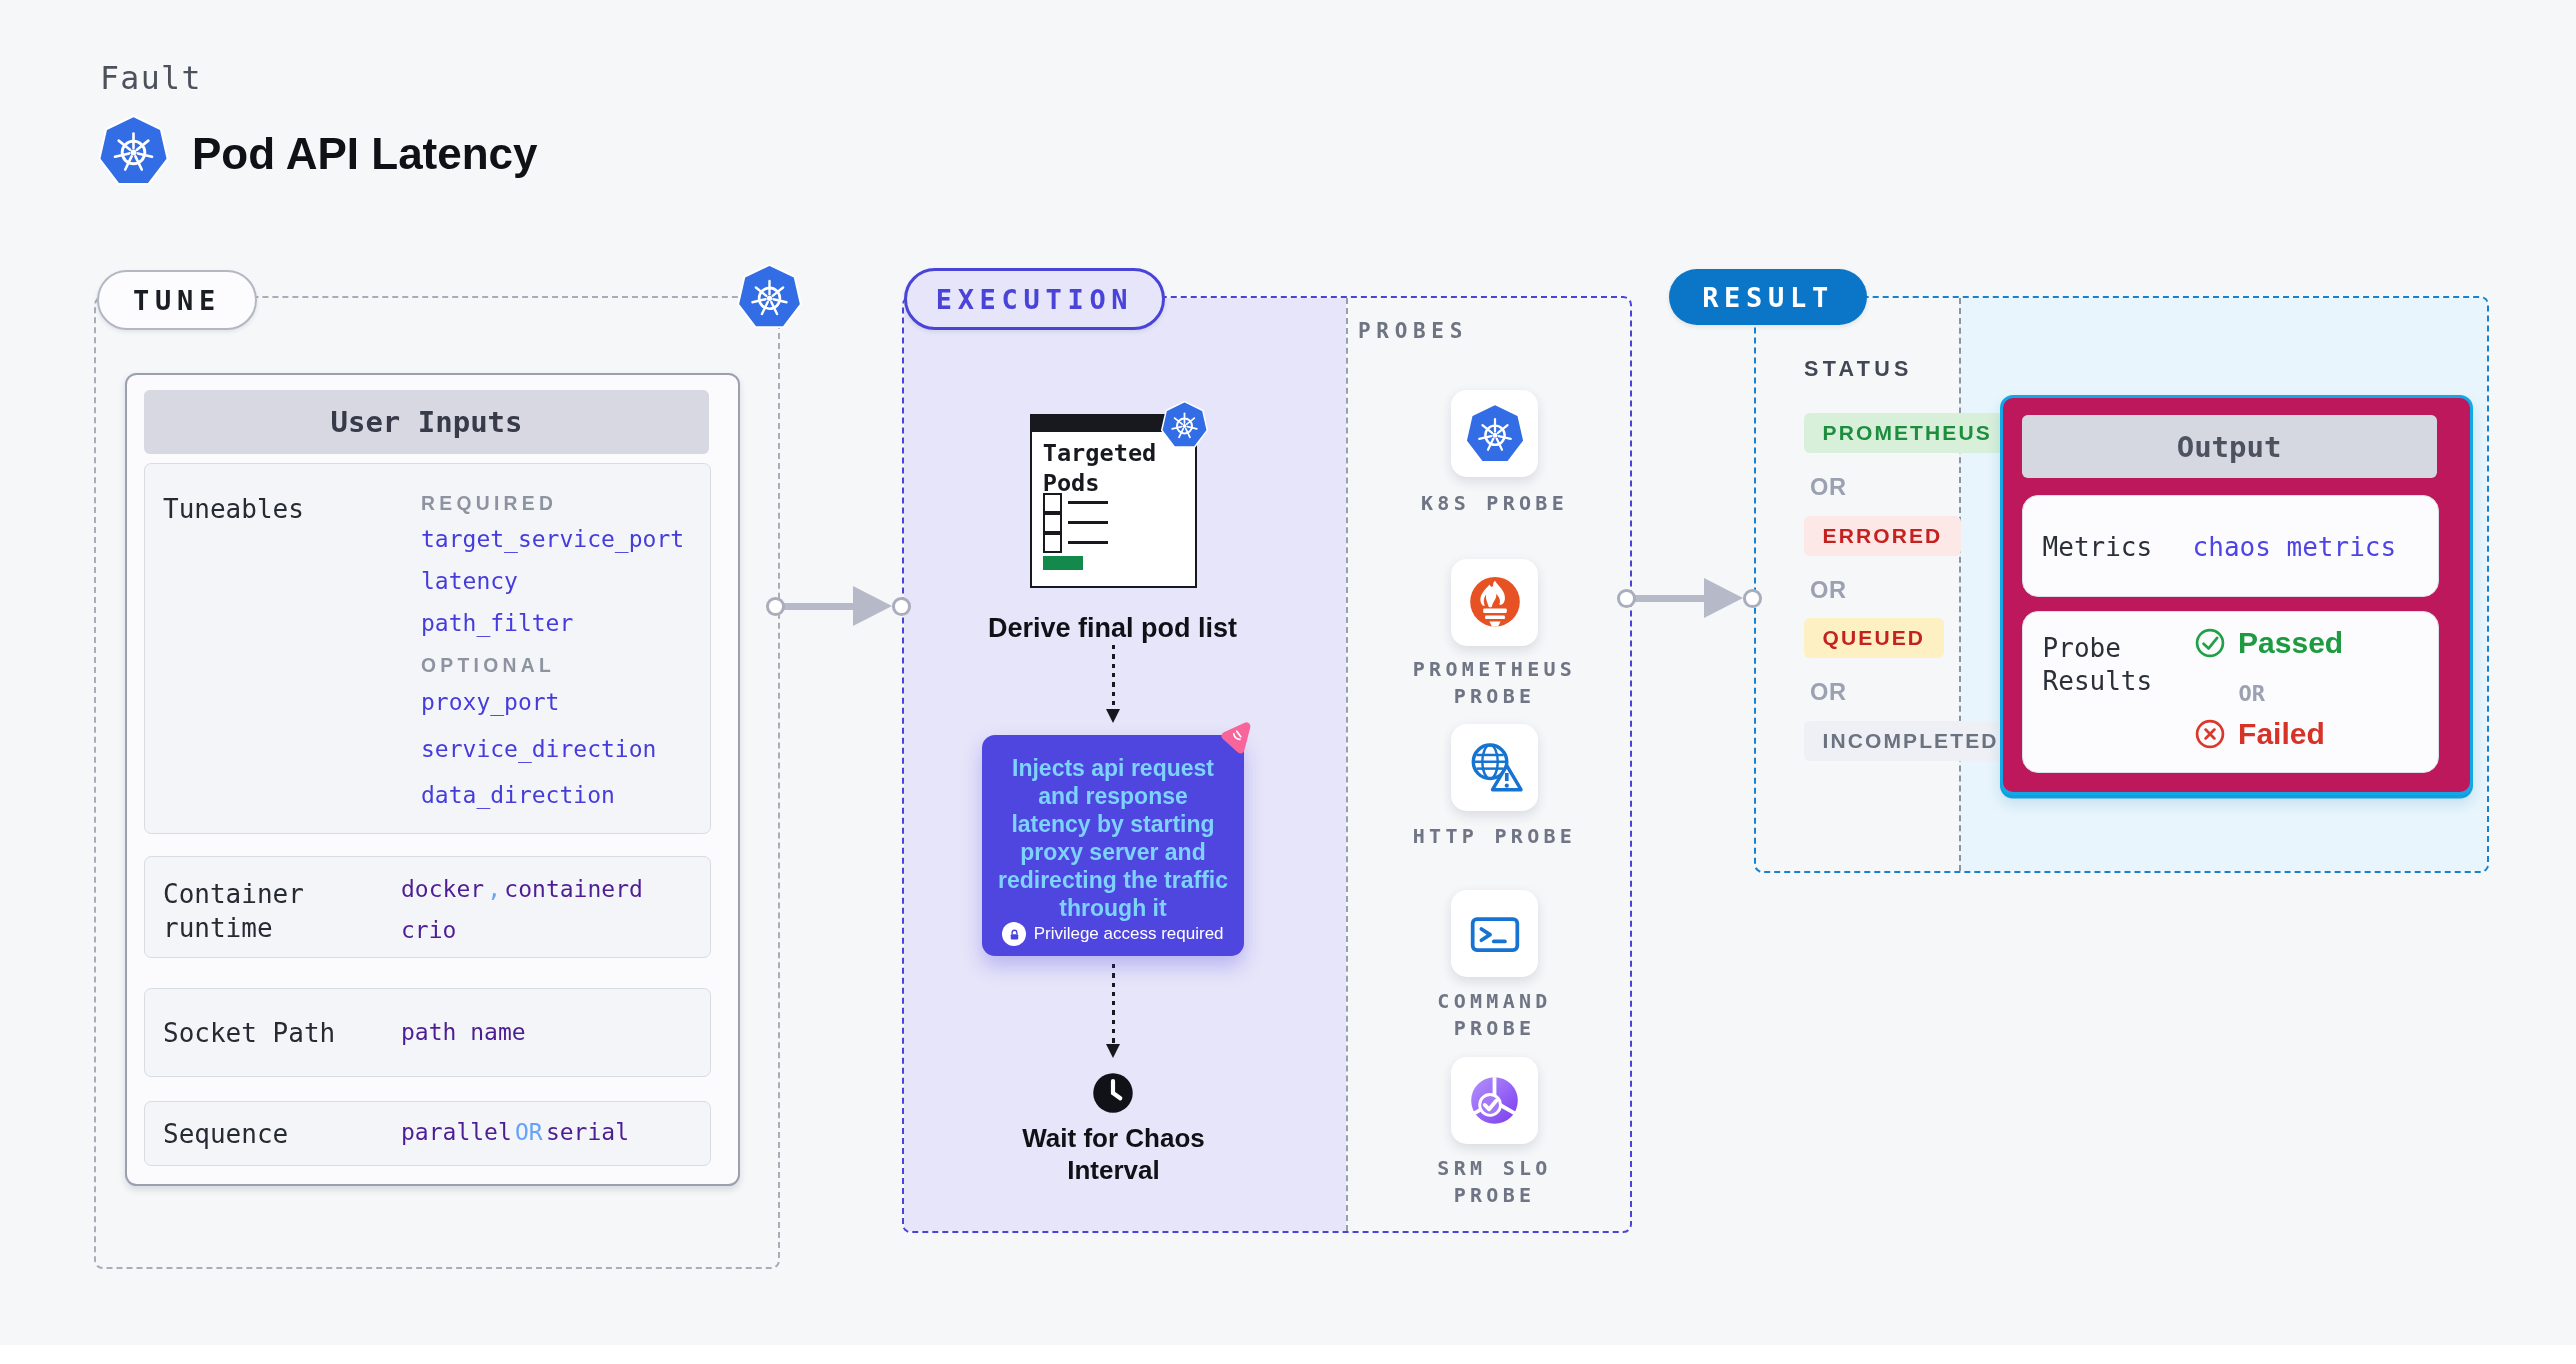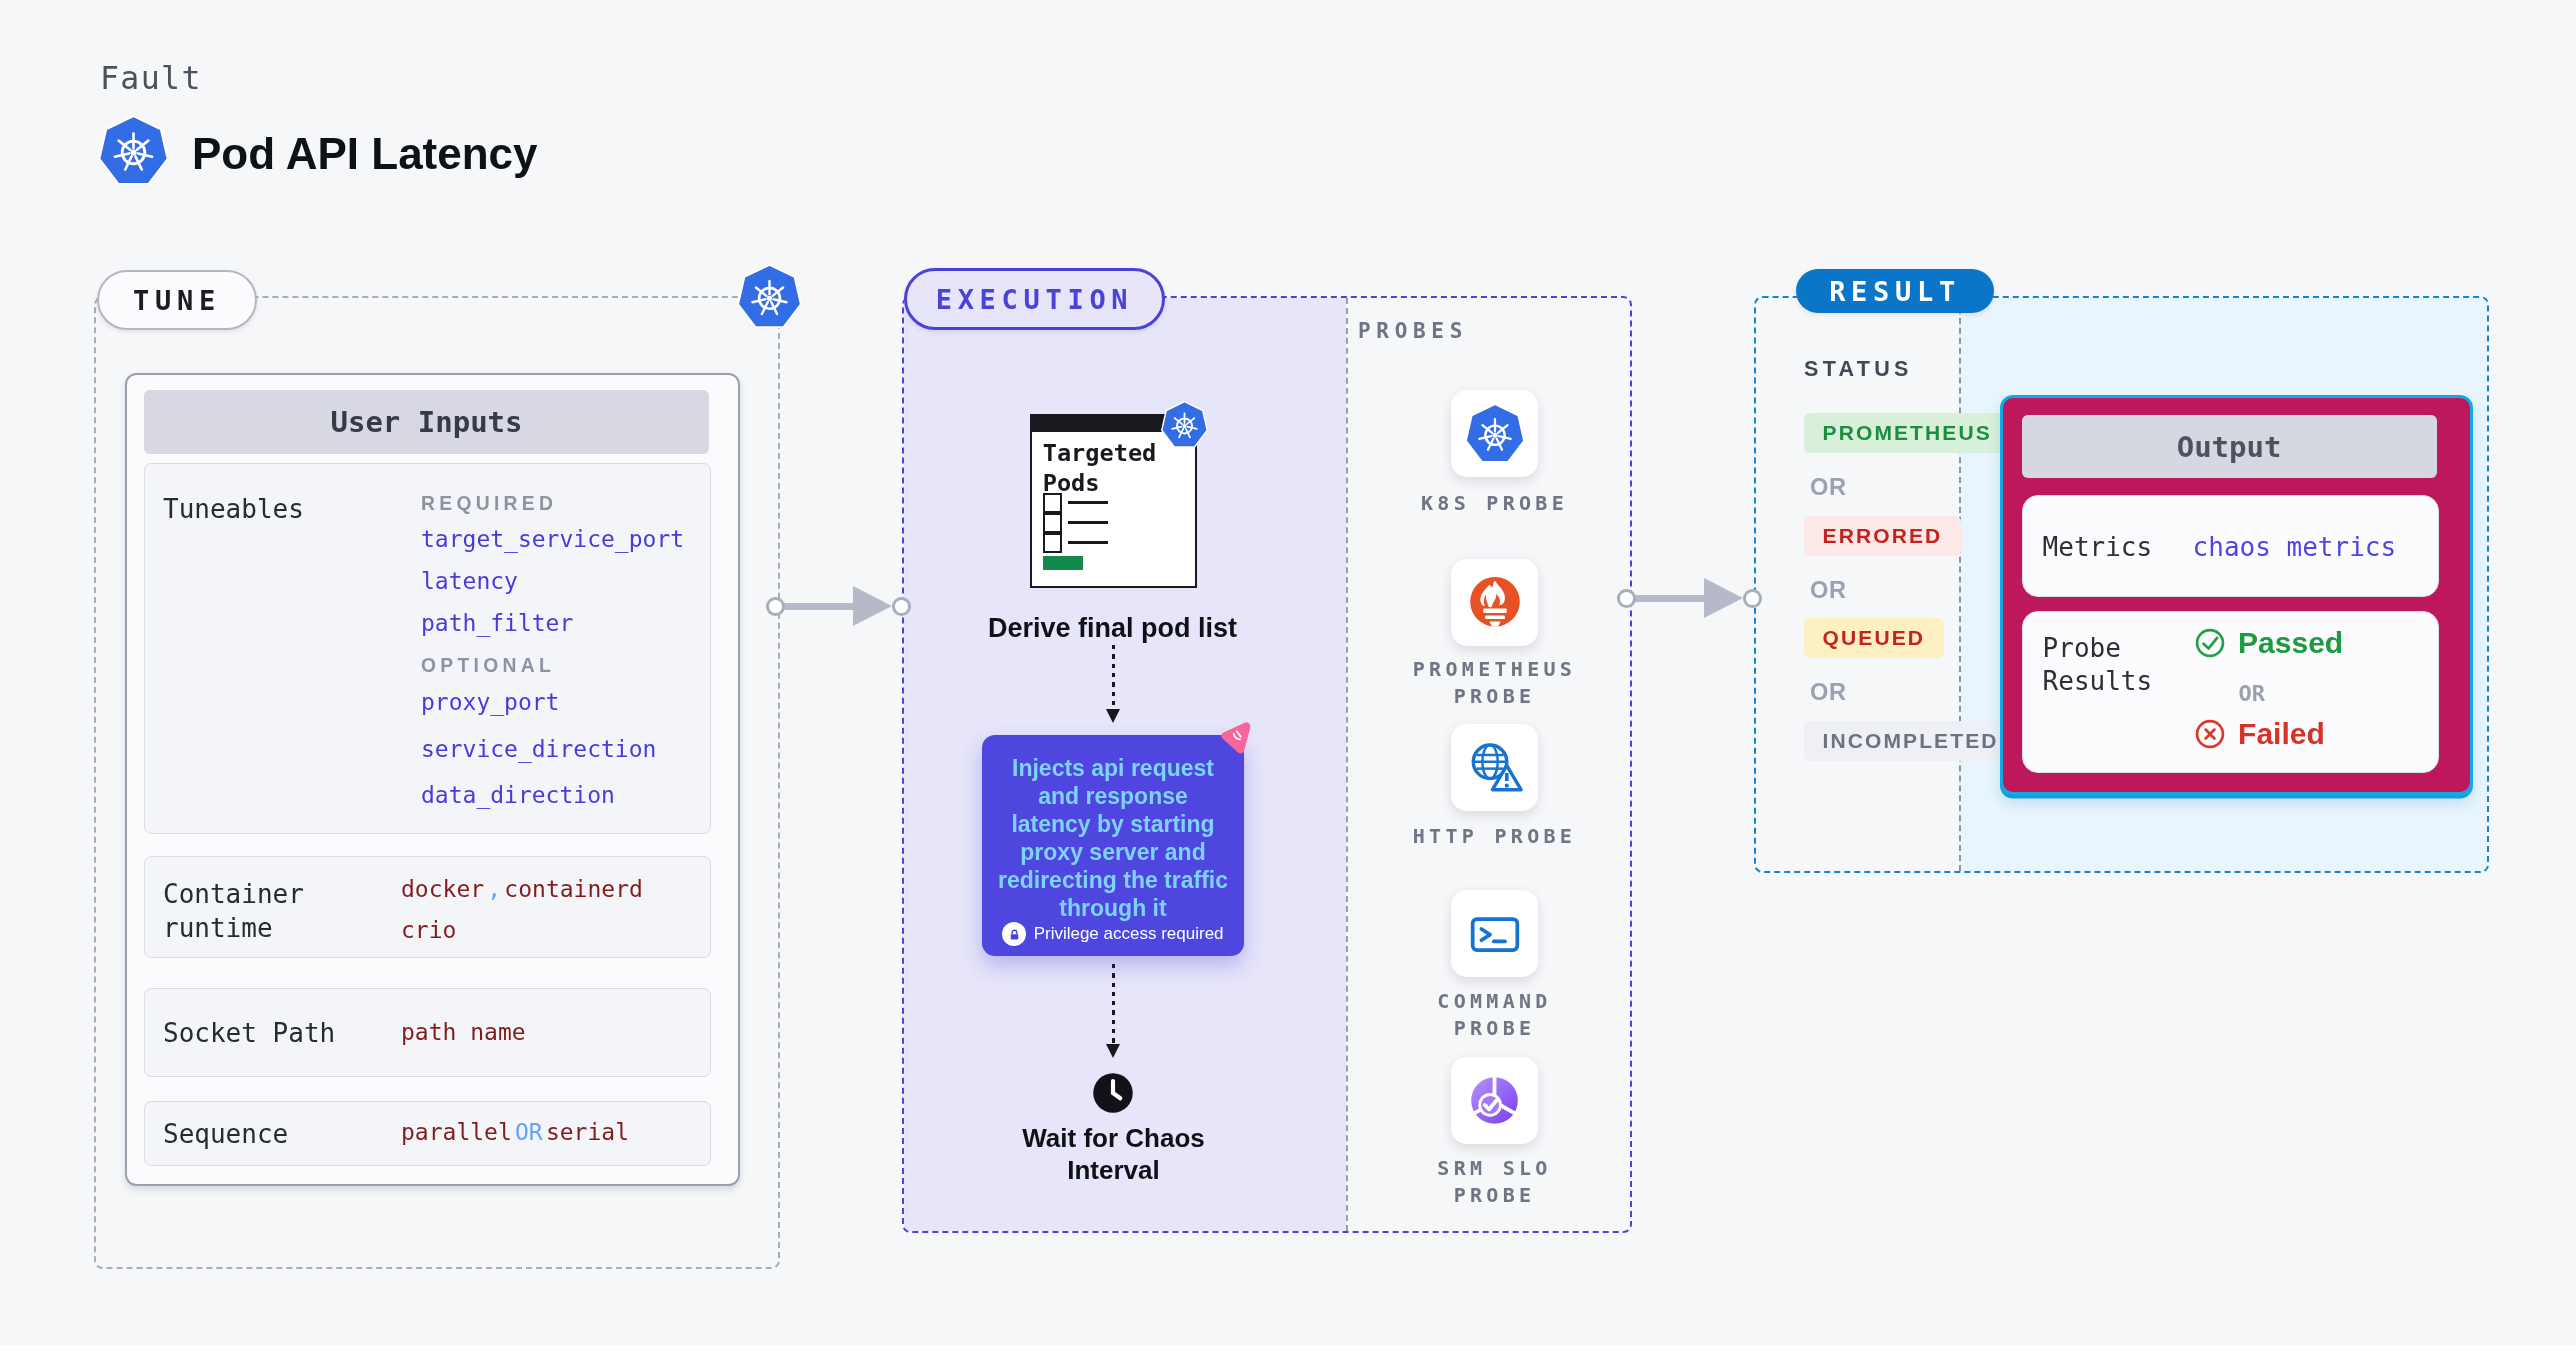--- a/index.html
+++ b/index.html
@@ -24,21 +24,21 @@
 
   .card{position:absolute;background:#fbfbfd;border:2.9px solid #9aa0ad;border-radius:11.5px;
         box-shadow:0 3.6px 7.2px rgba(40,45,60,.14);}
   .hdr-bar{position:absolute;background:#d7d8e2;border-radius:5.7px;display:flex;align-items:center;
         justify-content:center;font-family:"DejaVu Sans Mono",monospace;font-weight:bold;
         font-size:29px;color:#373b49;}
   .row-box{position:absolute;background:#f4f5f8;border:1.4px solid #d9dbe3;border-radius:7.2px;}
   .lbl{position:absolute;font-family:"DejaVu Sans Mono",monospace;font-size:26px;color:#262a33;}
   .cap{position:absolute;font-size:19.3px;font-weight:600;letter-spacing:4.3px;color:#8d93a0;}
   .param{position:absolute;font-family:"DejaVu Sans Mono",monospace;font-size:23px;color:#453cdb;}
-  .val{font-family:"DejaVu Sans Mono",monospace;font-size:23px;color:#7f1d1d;}
+  .val{font-family:"DejaVu Sans Mono",monospace;font-size:23px;color:#4c1d95;}
   .conn{font-family:"DejaVu Sans Mono",monospace;font-size:23px;color:#66a3f6;}
 
   
   .harrow{position:absolute;width:145px;height:43px;}
   .ha-line{position:absolute;left:9.3px;top:18px;width:84px;height:7.2px;background:#b6b9c7;}
   .ha-head{position:absolute;left:87px;top:1.4px;width:0;height:0;
            border-top:20px solid transparent;border-bottom:20px solid transparent;
            border-left:39px solid #b6b9c7;}
   .ha-circle{position:absolute;width:18.6px;height:18.6px;border-radius:50%;background:#ffffff;
              border:3.6px solid #a9adbc;box-sizing:border-box;top:12px;z-index:3;}
@@ -311,21 +311,21 @@
     <div class="ha-line"></div>
     <div class="ha-head"></div>
     <div class="ha-circle" style="left:0;"></div>
     <div class="ha-circle" style="left:126px;"></div>
   </div>
 
   <div class="abs box-result" style="left:1754px;top:296px;width:731px;height:573px;overflow:hidden;">
     <div class="abs" style="left:203px;top:0;right:0;bottom:0;background:#e8f5fc;"></div>
     <div class="abs" style="left:203px;top:0;bottom:0;width:0;border-left:2.1px dashed #8d93a0;"></div>
   </div>
-  <div class="pill pill-result" style="left:1796px;top:269px;width:198px;height:44px;">RESULT</div>
+  <div class="pill pill-result" style="left:1669px;top:269px;width:198px;height:56px;">RESULT</div>
 
   <div class="abs sans" style="left:1804px;top:357px;font-size:21.5px;font-weight:bold;letter-spacing:4.3px;color:#414754;">STATUS</div>
 
   <div class="status-badge sans" style="left:1804px;top:413px;background:#d8f0da;color:#1e8e3e;">PROMETHEUS</div>
   <div class="or-txt sans" style="left:1810px;top:474px;">OR</div>
   <div class="status-badge sans" style="left:1804px;top:516px;background:#fce8e6;color:#c5221f;">ERRORED</div>
   <div class="or-txt sans" style="left:1810px;top:577px;">OR</div>
   <div class="status-badge sans" style="left:1804px;top:618px;background:#fdf1c4;color:#c5221f;">QUEUED</div>
   <div class="or-txt sans" style="left:1810px;top:679px;">OR</div>
   <div class="status-badge sans" style="left:1804px;top:721px;background:#eef0f5;color:#6b7280;">INCOMPLETED</div>

